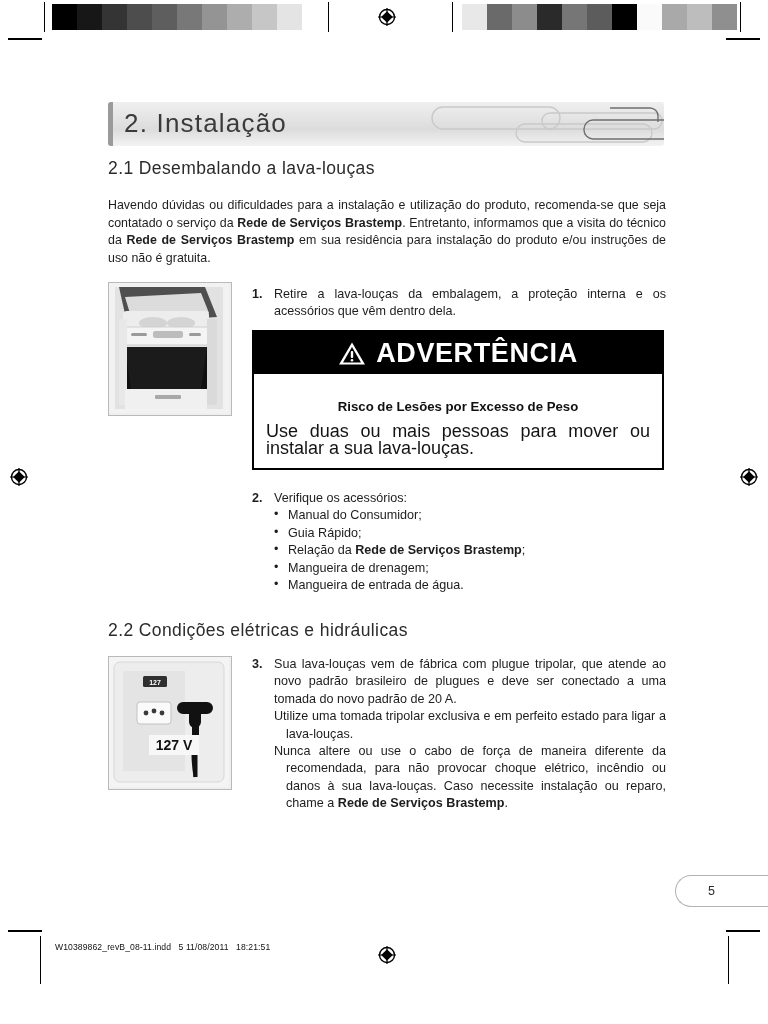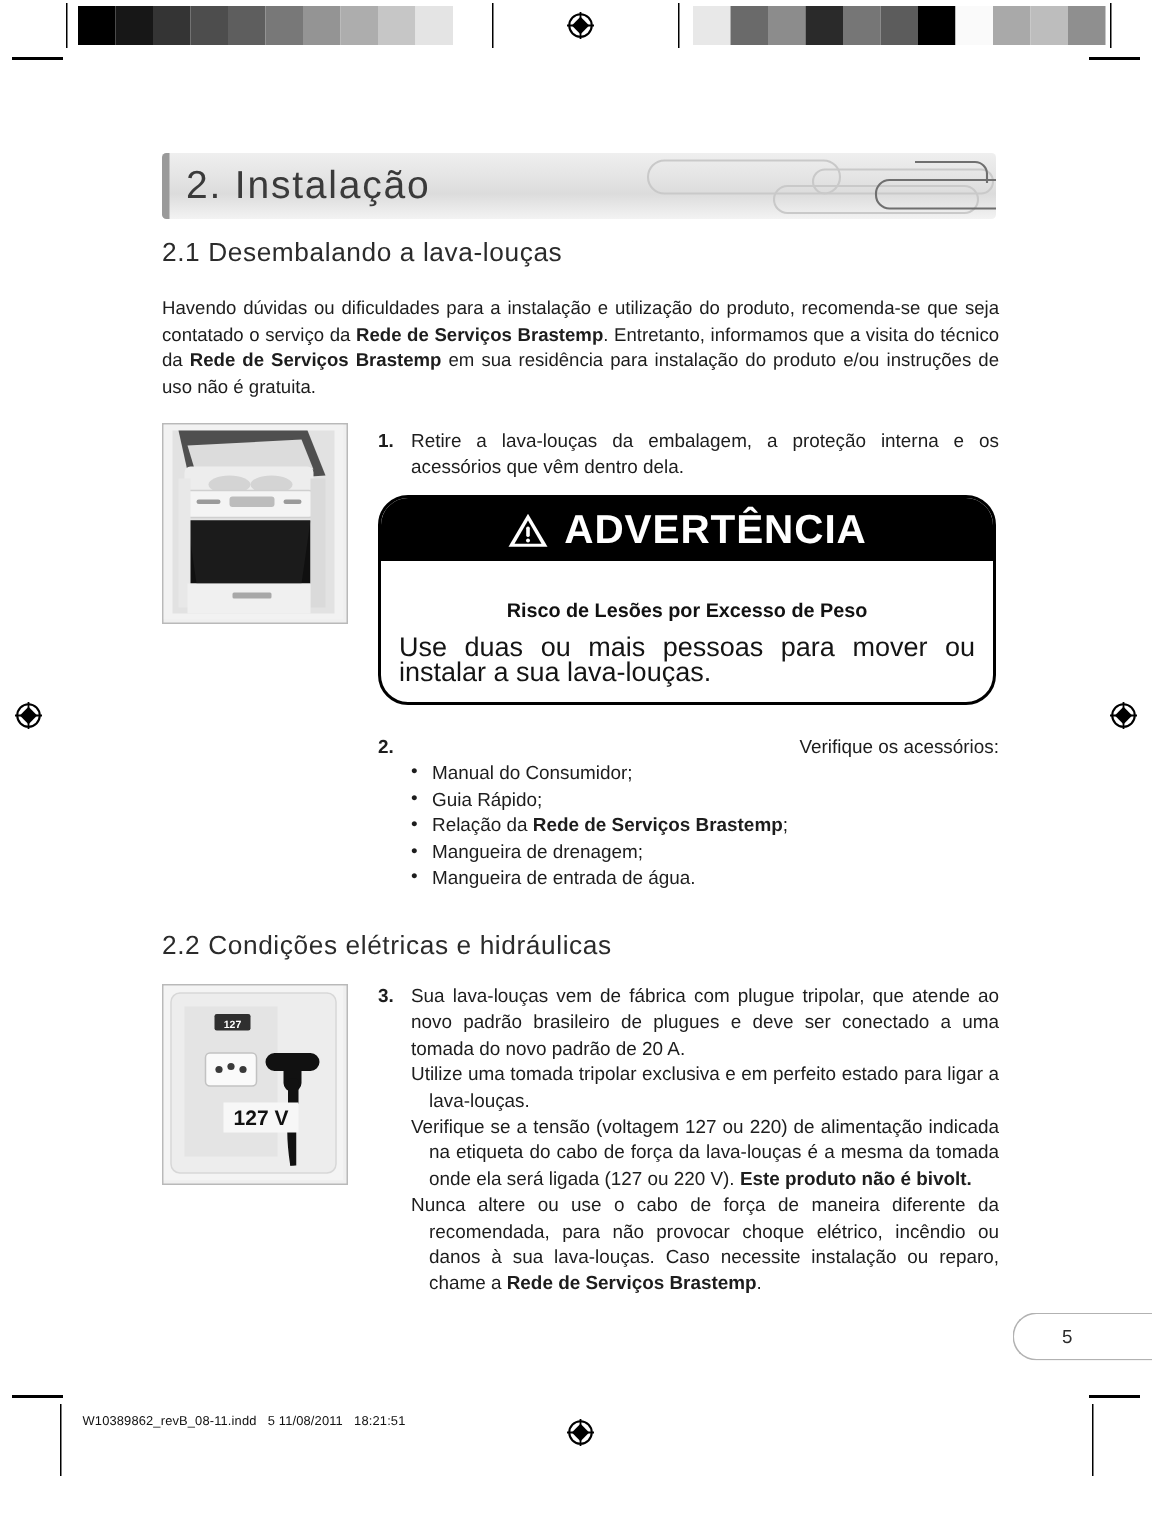--- a/index.html
+++ b/index.html
@@ -150,21 +150,21 @@
     left: 0;
     top: 0;
     width: 20px;
     font-weight: 700;
     color: #1d1d1d;
   }
   .step .body {
     margin-left: 22px;
     text-align: justify;
   }
-  .step .body.left { text-align: right; }
+  .step .body.left { text-align: left; }
   #step-1 { top: 244px; }
   #step-2 { top: 448px; }
   #step-3 { top: 614px; }
 
   .bullets {
     margin: 0;
     padding: 0 0 0 22px;
     list-style: none;
   }
   .bullets li {
@@ -188,21 +188,21 @@
   }
   .sub-para b { font-weight: 700; }
 
   
   .warn-box {
     position: absolute;
     left: 252px;
     top: 288px;
     width: 412px;
     border: 2px solid #000;
-    border-radius: 20px;
+    border-radius: 0;
     background: #fff;
     overflow: hidden;
     box-sizing: border-box;
   }
   .warn-head {
     background: #000;
     color: #fff;
     height: 42px;
     display: flex;
     align-items: center;
@@ -450,21 +450,20 @@
       <path d="M86 80 q-4 14 0 40" stroke="#111" stroke-width="3" fill="none"></path>
       <rect x="40" y="78" width="50" height="20" fill="#f7f7f7"></rect>
       <text x="65" y="93" font-family="Liberation Sans, sans-serif" font-size="14" font-weight="bold" fill="#111" text-anchor="middle">127 V</text>
     </svg>
   </div>
 
   <div class="step" id="step-3">
     <span class="num">3.</span>
     <div class="body">Sua lava-louças vem de fábrica com plugue tripolar, que atende ao novo padrão brasileiro de plugues e deve ser conectado a uma tomada do novo padrão de 20 A.</div>
     <div class="sub-para">Utilize uma tomada tripolar exclusiva e em perfeito estado para ligar a lava-louças.</div>
-    <div class="sub-para"><span>Verifique se a tensão (voltagem 127 ou 220) de alimentação indicada na etiqueta do cabo de força da lava-louças é a mesma da tomada onde ela será ligada (127 ou 220 V). </span><b>Este produto não é bivolt.</b></div>
     <div class="sub-para"><span>Nunca altere ou use o cabo de força de maneira diferente da recomendada, para não provocar choque elétrico, incêndio ou danos à sua lava-louças. Caso necessite instalação ou reparo, chame a </span><b>Rede de Serviços Brastemp</b><span>.</span></div>
   </div>
 
   <div class="page-tab">
     <span class="pno">5</span>
   </div>
 </div>
 
 <div class="footer-rule-left"></div>
 <div class="footer-rule-right"></div>

